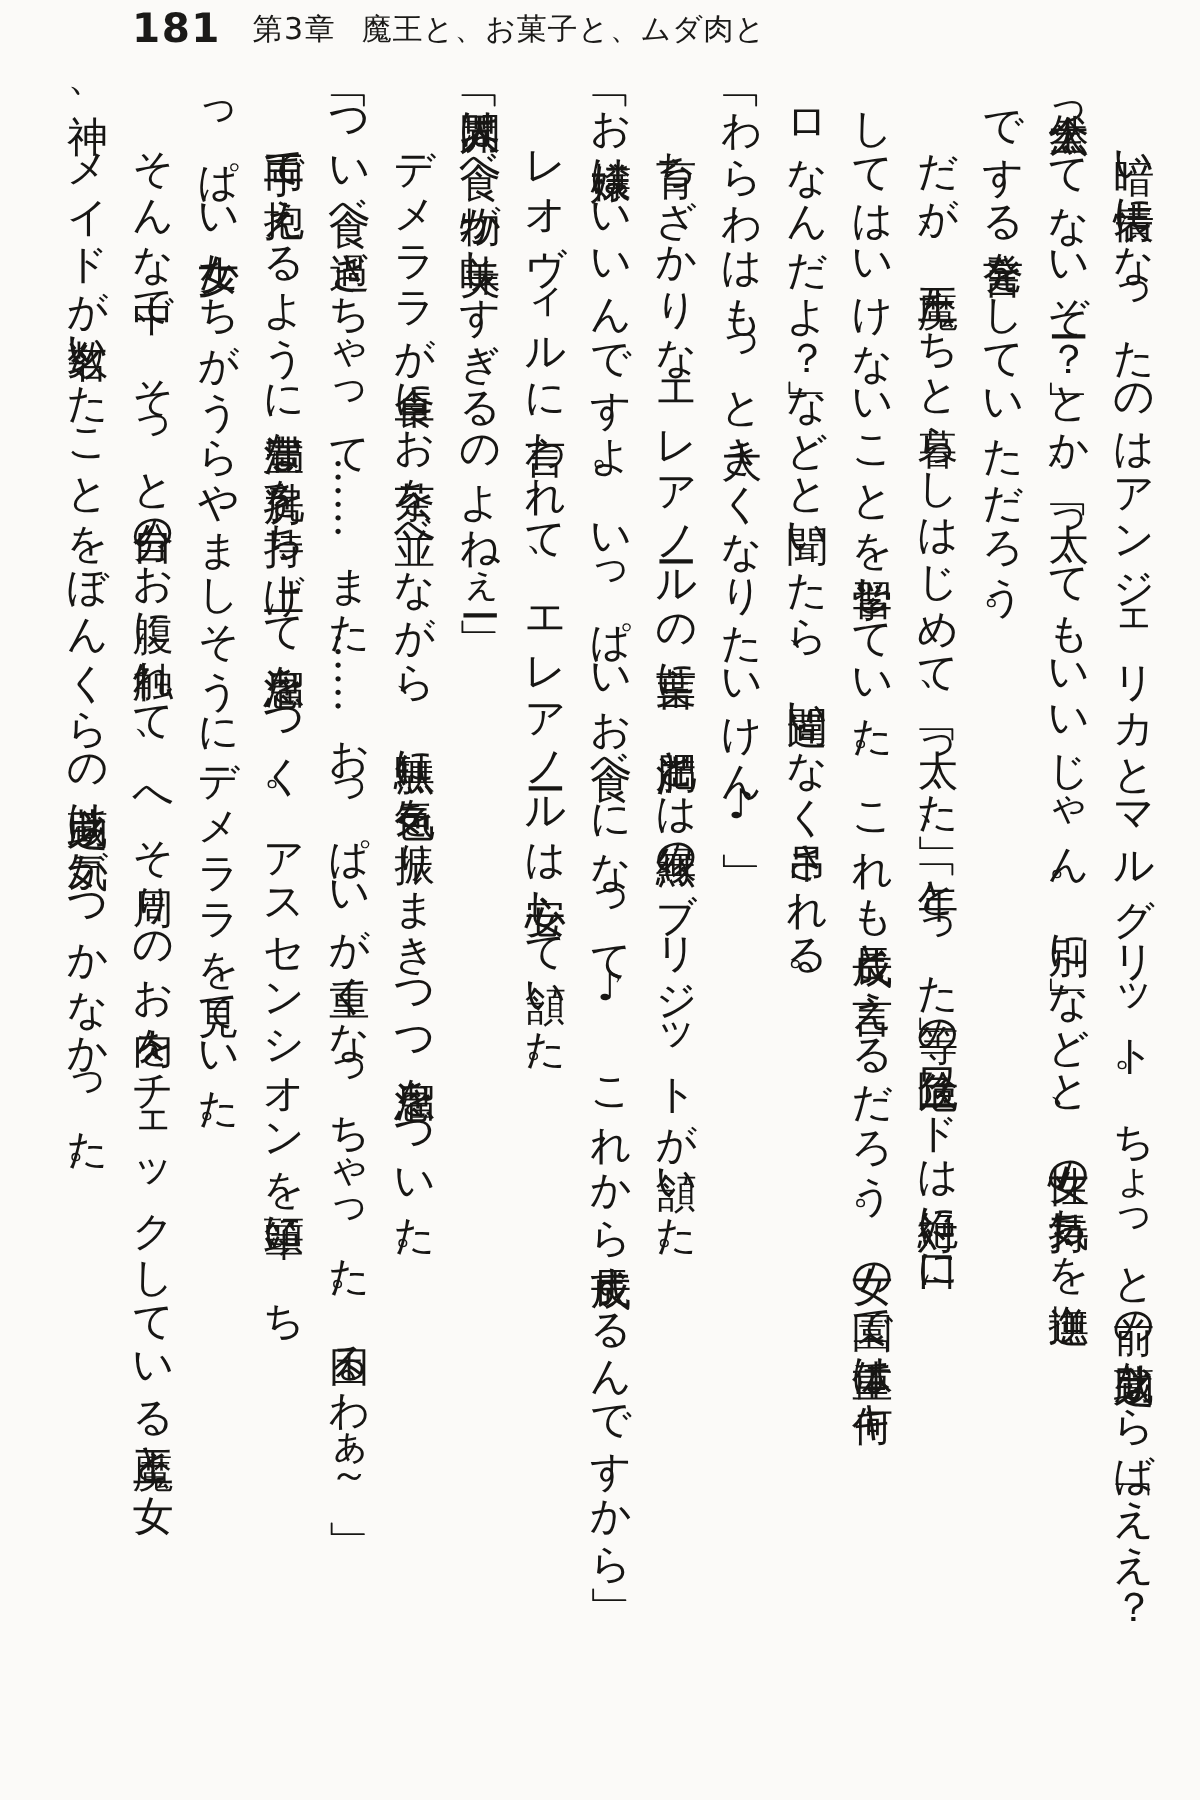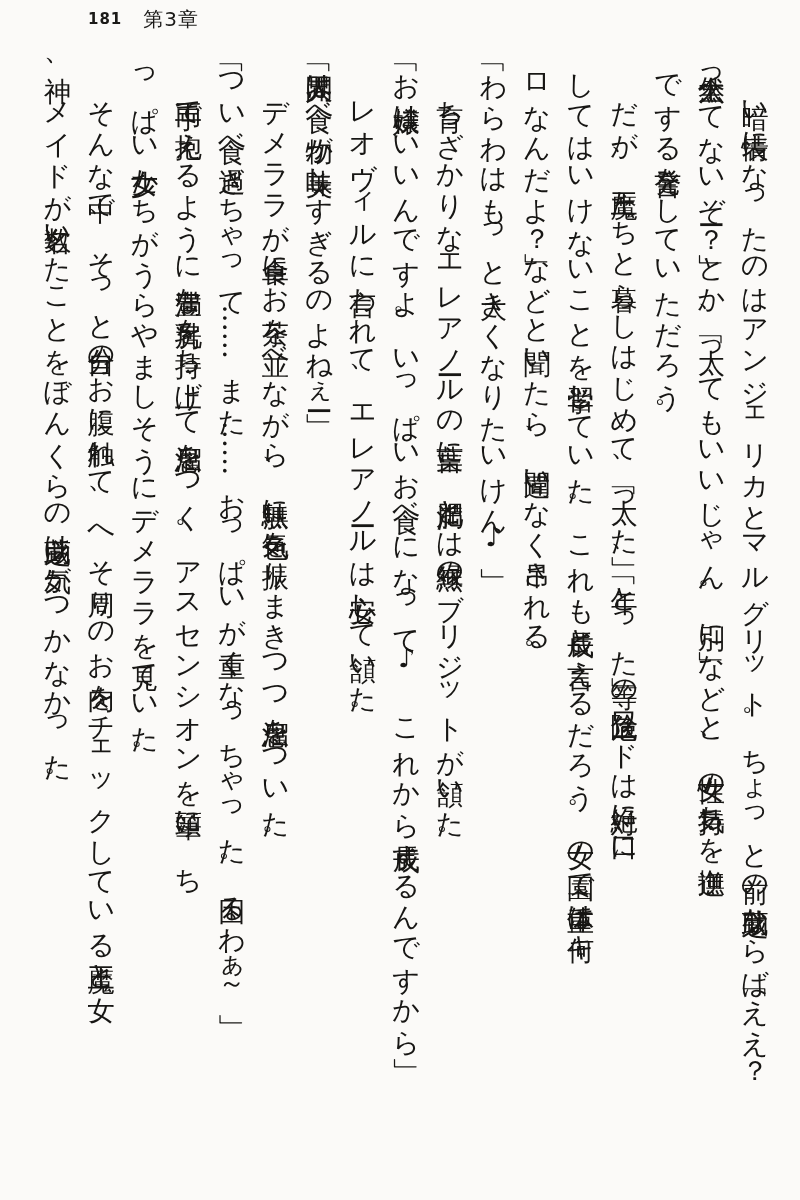--- a/index.html
+++ b/index.html
@@ -22,21 +22,21 @@
     height: 26px;
     display: flex;
     align-items: center;
     font-family: "DejaVu Sans", "Liberation Sans", sans-serif;
     font-size: 20px;
     color: #1b1a18;
     white-space: nowrap;
   }
   .page-number {
     font-weight: bold;
-    font-size: 15px;
+    font-size: 27px;
     letter-spacing: 1px;
     margin-right: 21px;
   }
   .chapter-label {
     margin-right: 17px;
     letter-spacing: 1px;
   }
   .chapter-title {
     letter-spacing: 0.5px;
   }
@@ -61,20 +61,21 @@
     text-indent: 1em;
   }
 </style>
 </head>
 <body>
 
 <div class="page">
   <header class="page-header">
     <span class="page-number">181</span>
     <span class="chapter-label">第3章</span>
+    <span class="chapter-title">魔王と、お菓子と、ムダ肉と</span>
   </header>
 
   <main class="text-area" id="text-area">
       <p class="line indent">暗い表情になったのはアンジェリカとマルグリット。ちょっと前の蔵之助ならば「ええ？</p>
       <p class="line">全然太ってないぞー？」とか、「太ってもいいじゃん。別に」などと、女性の気持ちを逆撫</p>
       <p class="line">でする発言をしていただろう。</p>
       <p class="line indent">だが、魔王たちと暮らしはじめて、「太った」、「年とった」等の危険ワードは絶対に口に</p>
       <p class="line">してはいけないことを学習していた。これも成長と言えるだろう。女の園で「体重は何キ</p>
       <p class="line">ロなんだよ？」などと聞いたら、間違いなく吊される。</p>
       <p class="line">「わらわはもっと大きくなりたいけん♪」</p>

